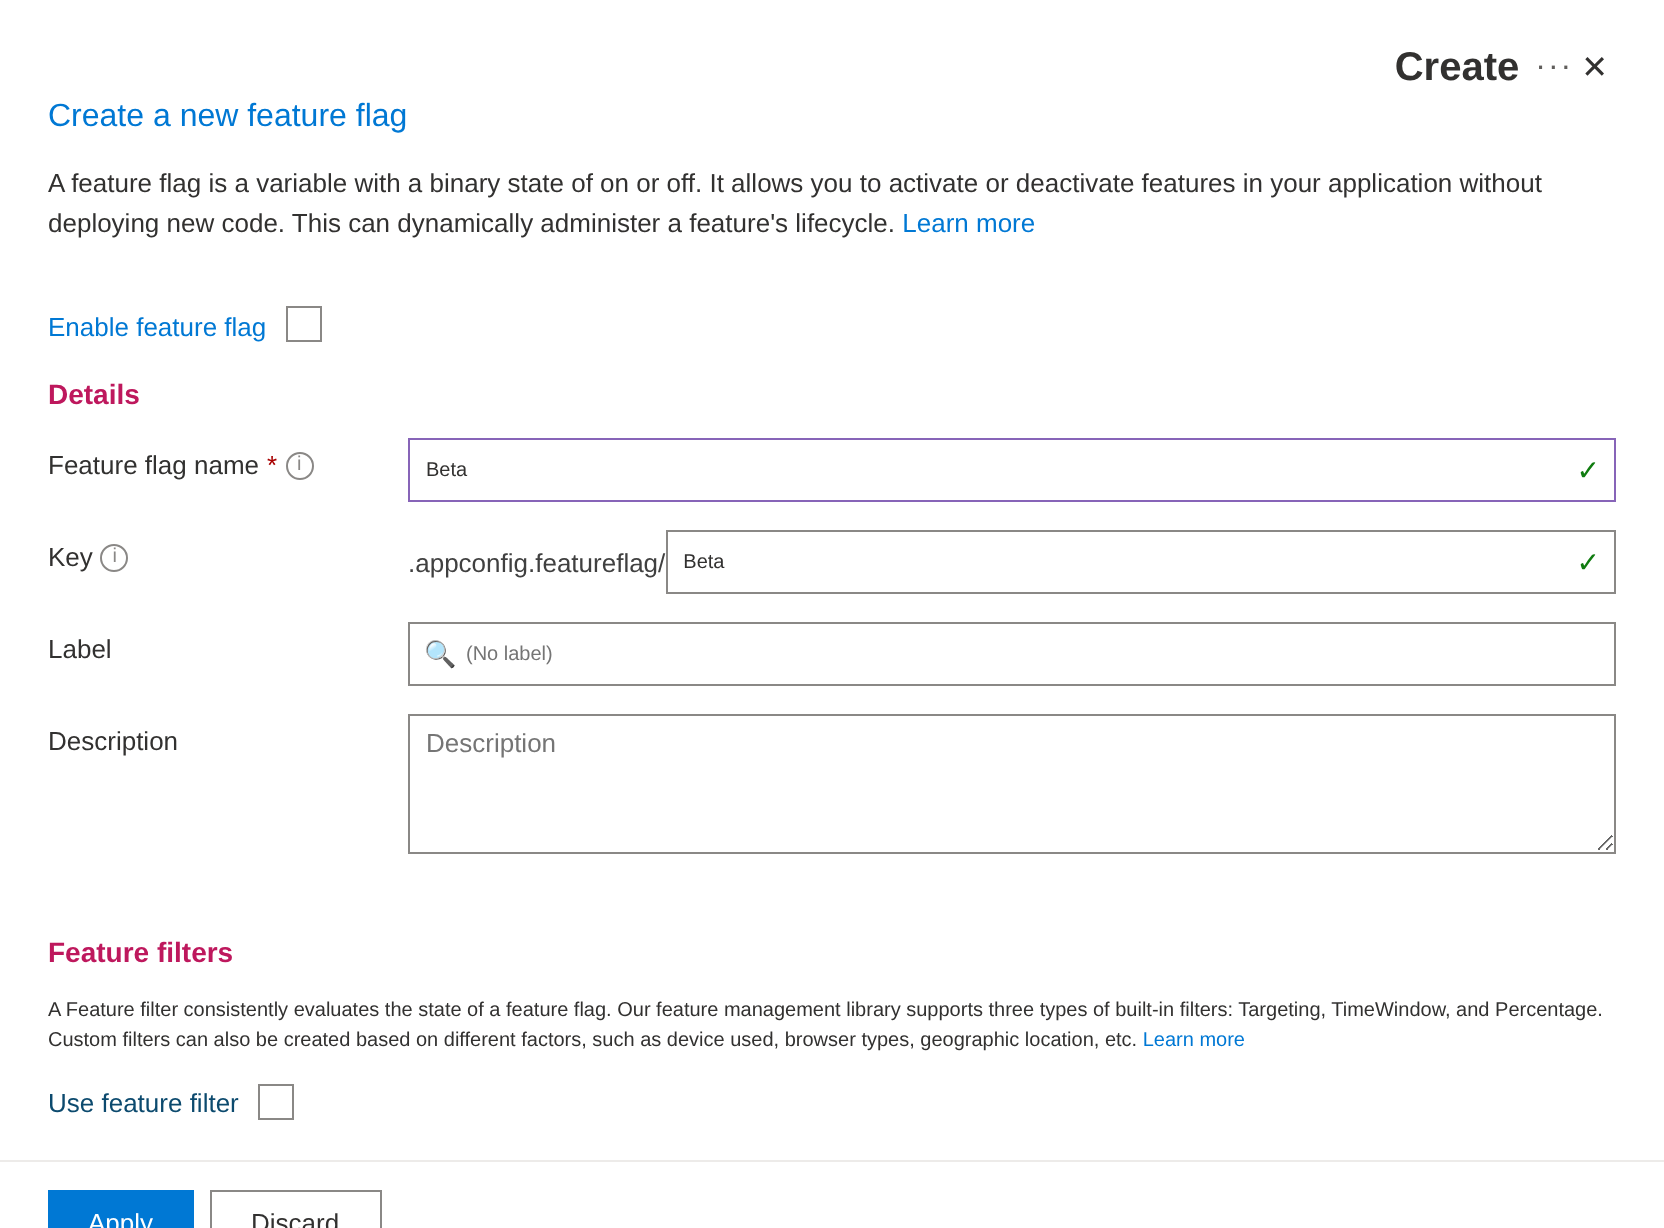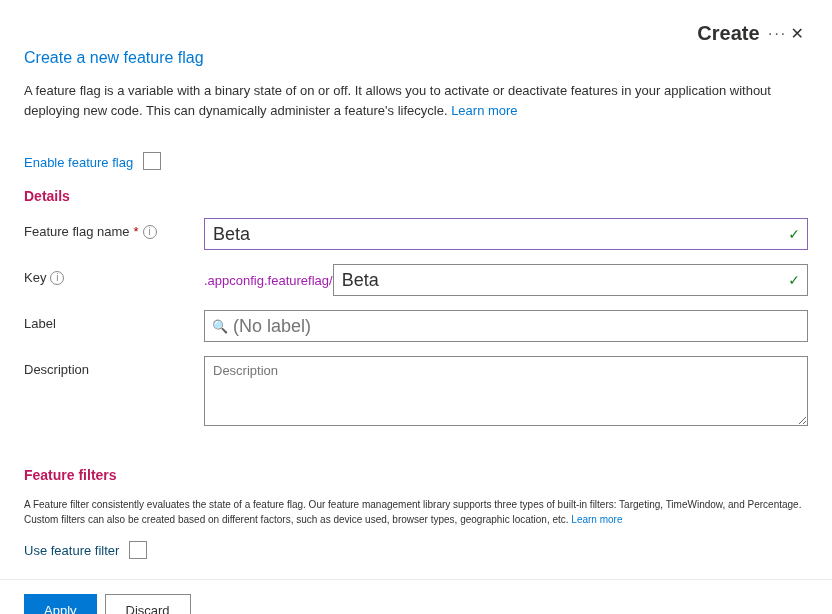--- a/index.html
+++ b/index.html
@@ -126,21 +126,21 @@
       cursor: pointer;
     }
     .form-control-wrapper {
       flex: 1;
     }
     .input-field {
       width: 100%;
       height: 32px;
       border: 1px solid #8a8886;
       padding: 4px 8px;
-      font-size: 18px;
+      font-size: 10px;
       font-family: inherit;
       color: #323130;
       outline: none;
     }
     .input-with-check {
       position: relative;
     }
     .input-with-check .input-field {
       padding-right: 28px;
     }
@@ -152,21 +152,21 @@
       color: #107c10;
       font-size: 14px;
     }
     .key-wrapper {
       display: flex;
       align-items: center;
       flex: 1;
     }
     .key-prefix {
       font-size: 13px;
-      color: #a21caf;
+      color: #404040;
       margin-right: 0;
       padding: 4px 0;
       white-space: nowrap;
       text-align: center;
     }
     .key-input-wrapper {
       flex: 1;
       position: relative;
     }
     .label-input {

